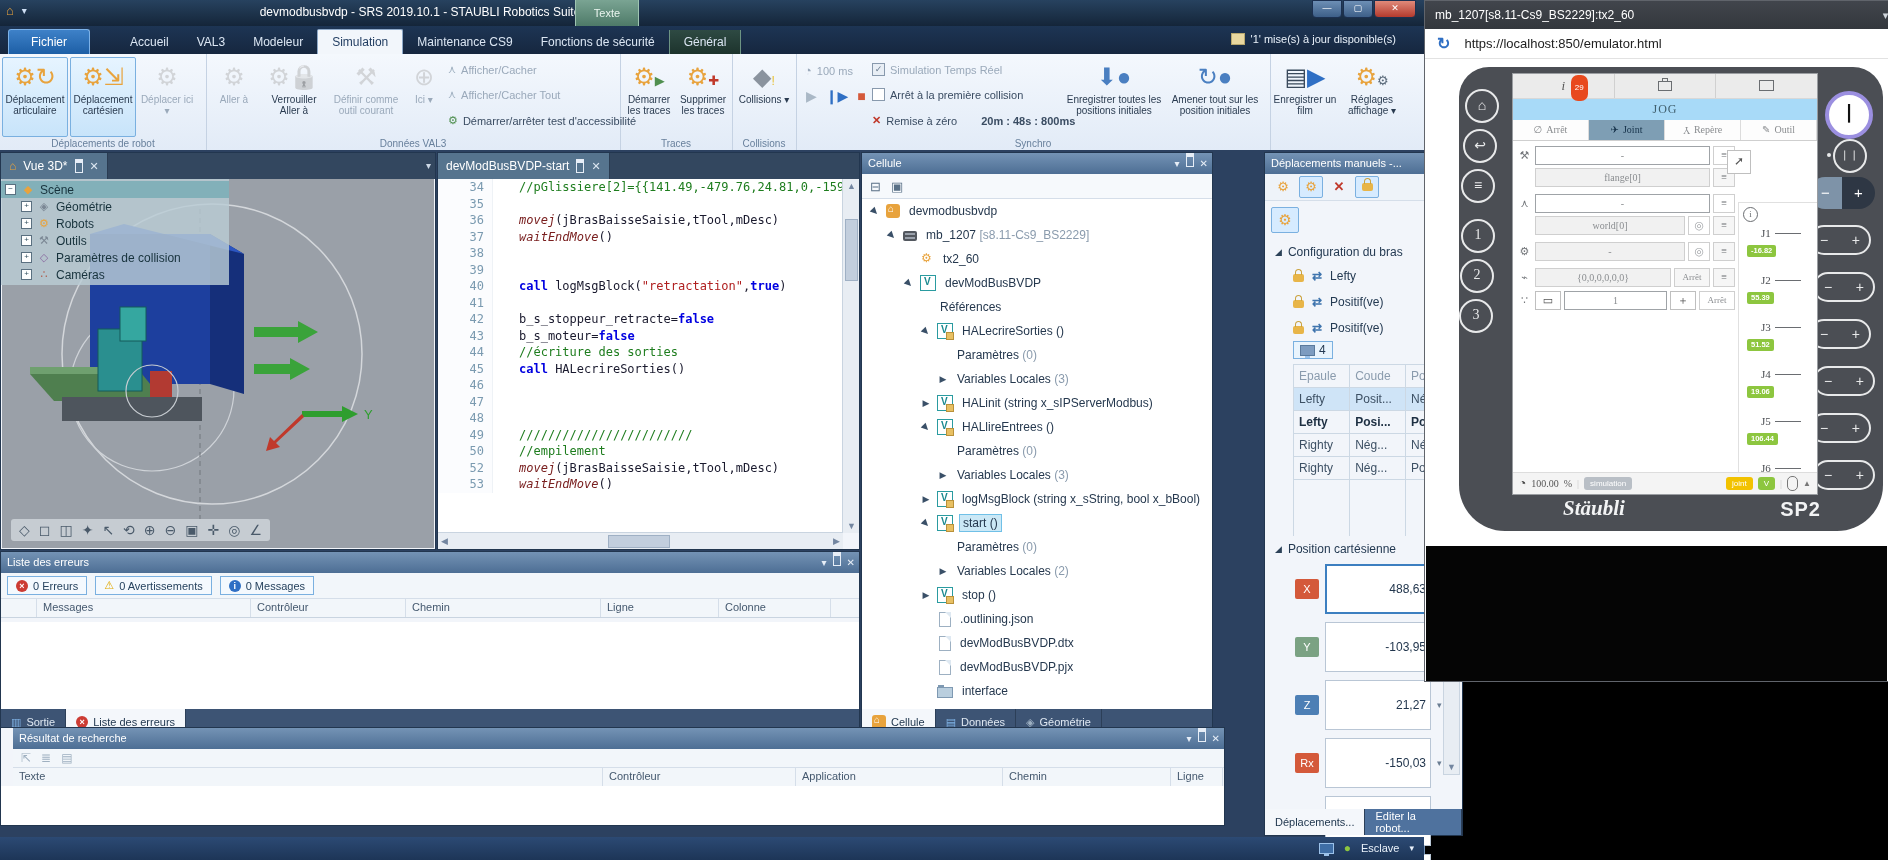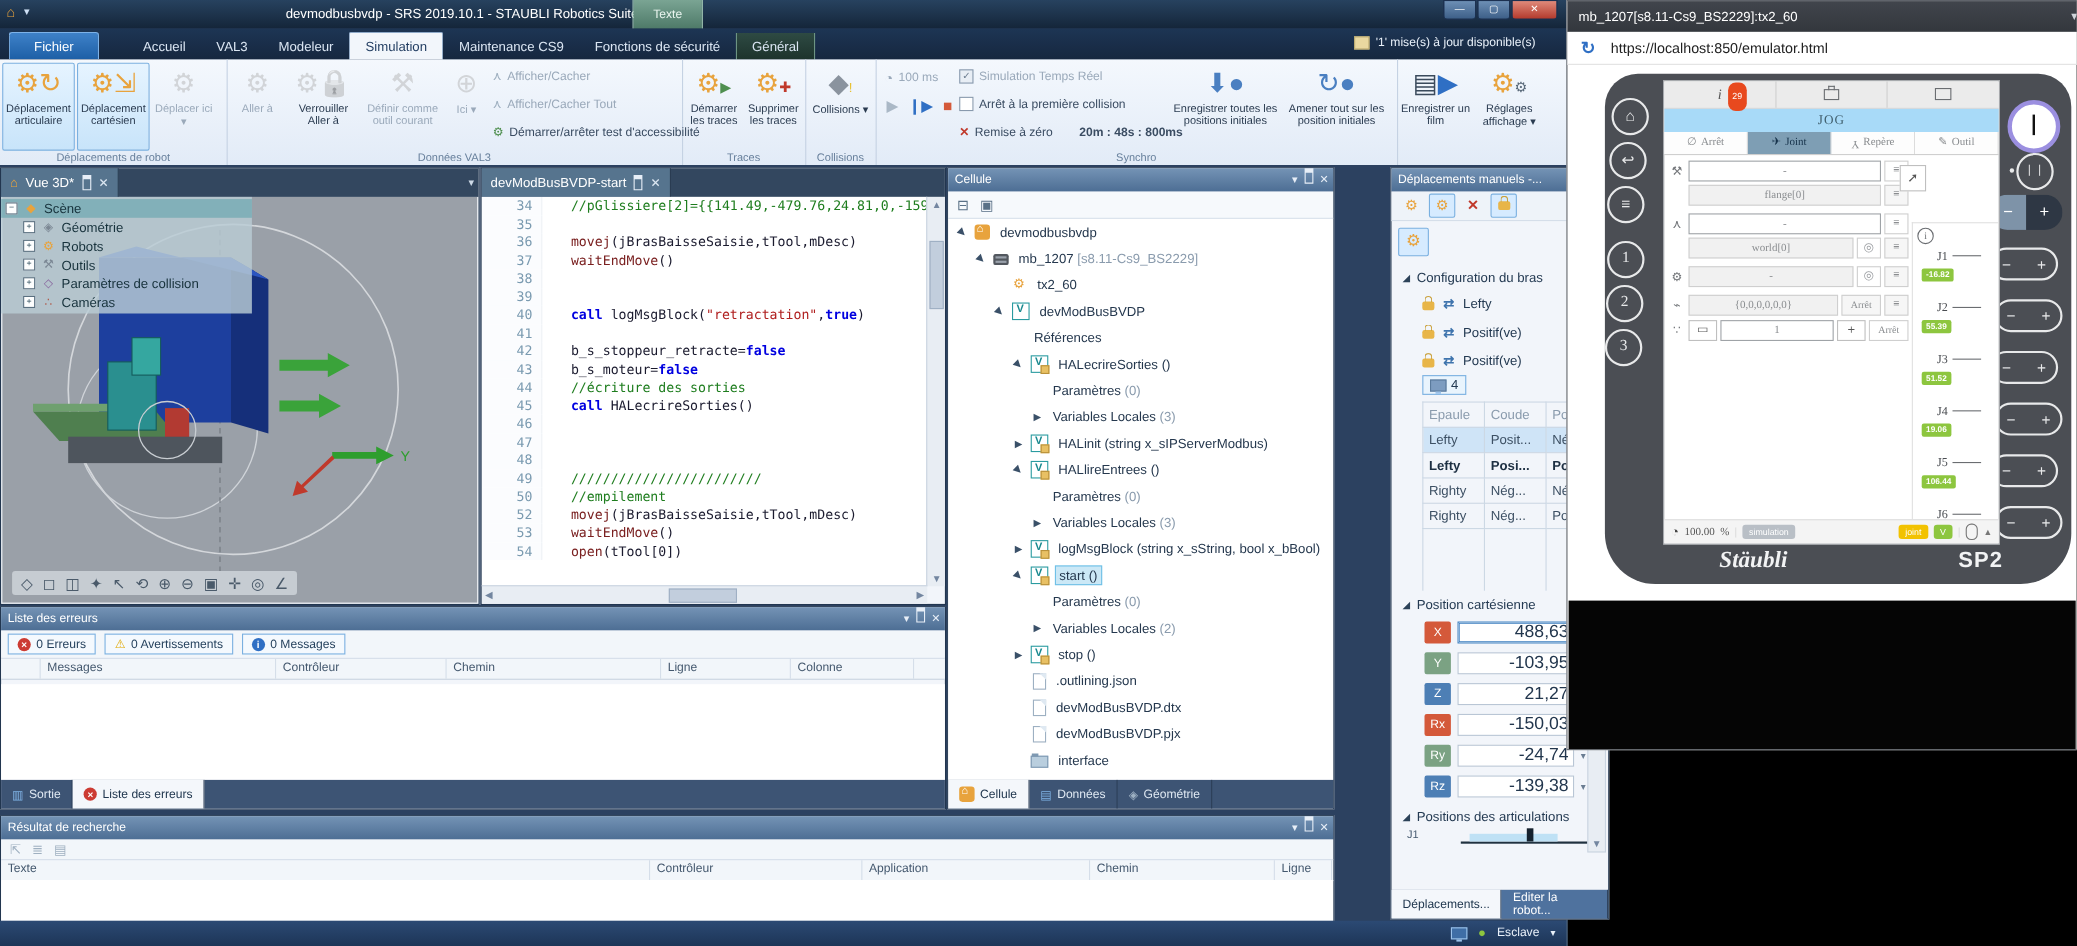--- a/index.html
+++ b/index.html
@@ -56,21 +56,21 @@
   .trow{height:17px;display:flex;align-items:center;gap:5px;padding-left:4px;white-space:nowrap;}
   .trow.sel{background:rgba(90,160,170,.55);}
   .expbox{width:9px;height:9px;border:1px solid #5a7080;background:#fdfefe;font-size:8px;line-height:8px;text-align:center;color:#33505f;flex:none;}
   .ticon{width:14px;text-align:center;flex:none;font-size:11px;}
   .vtools{left:10px;bottom:8px;display:flex;gap:9px;background:rgba(235,240,244,.55);padding:3px 8px;border-radius:3px;font-size:14px;color:#4a5a6a;}
   
   .edbody{position:absolute;left:0;top:26px;right:16px;bottom:16px;background:#fff;overflow:hidden;font-family:"DejaVu Sans Mono","Liberation Mono",monospace;font-size:12px;}
   .ln{display:flex;height:16.5px;line-height:16.5px;white-space:pre;}
   .gut{width:46px;text-align:right;color:#7a9ab0;background:#fbfcfe;padding-right:8px;flex:none;border-right:1px solid #eef2f6;}
   .ctext{padding-left:26px;}
-  .kw{color:#0000e0;font-weight:bold;} .com{color:#1e7d1e;} .str{color:#b02020;} .fn{color:#7a2020;} .pl{color:#1a1a2e;}
+  .kw{color:#0000e0;font-weight:bold;} .com{color:#1e7d1e;} .str{color:#b02020;} .fn{color:#7a2020;font-style:italic;} .pl{color:#1a1a2e;}
   .vsb{position:absolute;right:0;top:26px;bottom:16px;width:16px;background:#e8edf3;border-left:1px solid #c9d4e0;}
   .hsb{position:absolute;left:0;right:16px;bottom:0;height:16px;background:#e8edf3;border-top:1px solid #c9d4e0;}
   .thumb{background:#c2cedd;border:1px solid #9fb0c4;position:absolute;}
   .sbarrow{color:#7386a0;font-size:9px;position:absolute;}
   
   .celltools{height:24px;border-bottom:1px solid #d5dee9;display:flex;align-items:center;gap:10px;padding:0 8px;color:#5a7187;font-size:13px;background:#f6f9fc;}
   .ctree{position:absolute;left:0;top:46px;right:0;bottom:26px;overflow:hidden;background:#fff;font-size:12px;color:#25384e;}
   .crow{height:24px;display:flex;align-items:center;gap:6px;white-space:nowrap;}
   .crow .lbl{padding:1px 3px;}
   .crow.sel .lbl{background:#cbe8f6;border:1px solid #70c0e7;}
@@ -102,21 +102,21 @@
   .swap{color:#3f74ad;font-weight:bold;font-size:12px;}
   .cntbtn{margin-left:28px;display:inline-flex;gap:4px;align-items:center;border:1px solid #7ab0e0;background:#e9f4fd;padding:1px 6px;font-size:12px;color:#243a52;}
   .mtable{margin:4px 0 0 28px;border-collapse:collapse;font-size:12px;color:#3d5064;}
   .mtable td,.mtable th{border:1px solid #ccd8e4;padding:2px 5px;text-align:left;font-weight:normal;height:18px;}
   .mtable th{color:#8a9bad;}
   .mtable tr.selr td{background:#cfe4f7;}
   .mtable tr.boldr td{font-weight:bold;color:#1d2f42;}
   .mtable .fill td{border-left:1px solid #ccd8e4;border-right:1px solid #ccd8e4;border-top:none;border-bottom:none;height:52px;}
   .cartrow{display:flex;align-items:center;gap:6px;padding:4px 0 4px 30px;}
   .chip{width:24px;height:20px;color:#fff;font-size:11px;text-align:center;line-height:20px;border-radius:2px;}
-  .cartval{width:96px;height:18px;border:1px solid #b9c6d5;background:#fff;font-size:16px;color:#22364d;text-align:right;padding:0 4px;line-height:18px;}
+  .cartval{width:96px;height:18px;border:1px solid #b9c6d5;background:#fff;font-size:12px;color:#22364d;text-align:right;padding:15px 4px;line-height:18px;}
   .cartrow.focus .cartval{border-color:#3c7fc0;box-shadow:0 0 0 1px #3c7fc0 inset;}
   .caret{color:#6a7d92;font-size:9px;}
   .mscroll{position:absolute;right:2px;top:120px;bottom:60px;width:15px;background:#e8edf3;border:1px solid #c9d4e0;}
   .slider{margin:2px 0 0 34px;width:130px;height:10px;position:relative;border-bottom:2px solid #20313f;}
   .slider .fillb{position:absolute;left:8px;top:3px;width:80px;height:7px;background:#bfe1f5;}
   .slider .th{position:absolute;left:60px;top:-2px;width:6px;height:12px;background:#16222e;}
   
   .badgebtn{display:inline-flex;align-items:center;gap:5px;border:1px solid #7ab0e0;background:#f4f9fe;padding:2px 8px;font-size:11px;color:#26425e;}
   .cico{width:12px;height:12px;border-radius:50%;color:#fff;font-size:9px;line-height:12px;text-align:center;font-weight:bold;}
   .colhdr{display:flex;background:#f2f6fa;border-top:1px solid #d5dee9;border-bottom:1px solid #c9d4e0;height:18px;font-size:11px;color:#44586e;}
@@ -393,21 +393,20 @@
             <div class="ln"><span class="gut">43</span><span class="ctext"><span class="pl">b_s_moteur=</span><span class="kw">false</span></span></div>
             <div class="ln"><span class="gut">44</span><span class="ctext"><span class="com">//écriture des sorties</span></span></div>
             <div class="ln"><span class="gut">45</span><span class="ctext"><span class="kw">call </span><span class="pl">HALecrireSorties()</span></span></div>
             <div class="ln"><span class="gut">46</span><span class="ctext"></span></div>
             <div class="ln"><span class="gut">47</span><span class="ctext"></span></div>
             <div class="ln"><span class="gut">48</span><span class="ctext"></span></div>
             <div class="ln"><span class="gut">49</span><span class="ctext"><span class="com">////////////////////////</span></span></div>
             <div class="ln"><span class="gut">50</span><span class="ctext"><span class="com">//empilement</span></span></div>
             <div class="ln"><span class="gut">52</span><span class="ctext"><span class="fn">movej</span><span class="pl">(jBrasBaisseSaisie,tTool,mDesc)</span></span></div>
             <div class="ln"><span class="gut">53</span><span class="ctext"><span class="fn">waitEndMove</span><span class="pl">()</span></span></div>
-            <div class="ln"><span class="gut">54</span><span class="ctext"><span class="fn">open</span><span class="pl">(tTool[0])</span></span></div>
           </div>
         <div class="vsb">
           <span class="sbarrow" style="top:2px;left:4px;">▲</span>
           <div class="thumb" style="left:2px;top:40px;width:11px;height:60px;"></div>
           <span class="sbarrow" style="bottom:2px;left:4px;">▼</span>
         </div>
         <div class="hsb">
           <span class="sbarrow" style="left:3px;top:3px;">◀</span>
           <div class="thumb" style="left:170px;top:2px;width:60px;height:11px;"></div>
           <span class="sbarrow" style="right:3px;top:3px;">▶</span>
@@ -717,21 +716,21 @@
               <span style="color:#7fb2e5">▥</span>
               <span>Sortie</span>
             </div>
             <div class="btab active">
               <span class="cico" style="background:#cc3b33">×</span>
               <span>Liste des erreurs</span>
             </div>
           </div>
       </div>
 
-      <div class="panel" style="left:0;top:591px;width:1211px;height:97px;">
+      <div class="panel" style="left:0;top:577px;width:1211px;height:97px;padding-left:12px;">
         <div class="dockhead">
           <span>Résultat de recherche</span>
           <span class="dockctrl">
               <span>▾</span>
               <span class="pinOutline"></span>
               <span>✕</span>
             </span>
         </div>
         <div style="display:flex;gap:10px;padding:2px 8px;background:#f2f6fa;color:#9fb0c0;font-size:12px;">
           <span>⇱</span>

